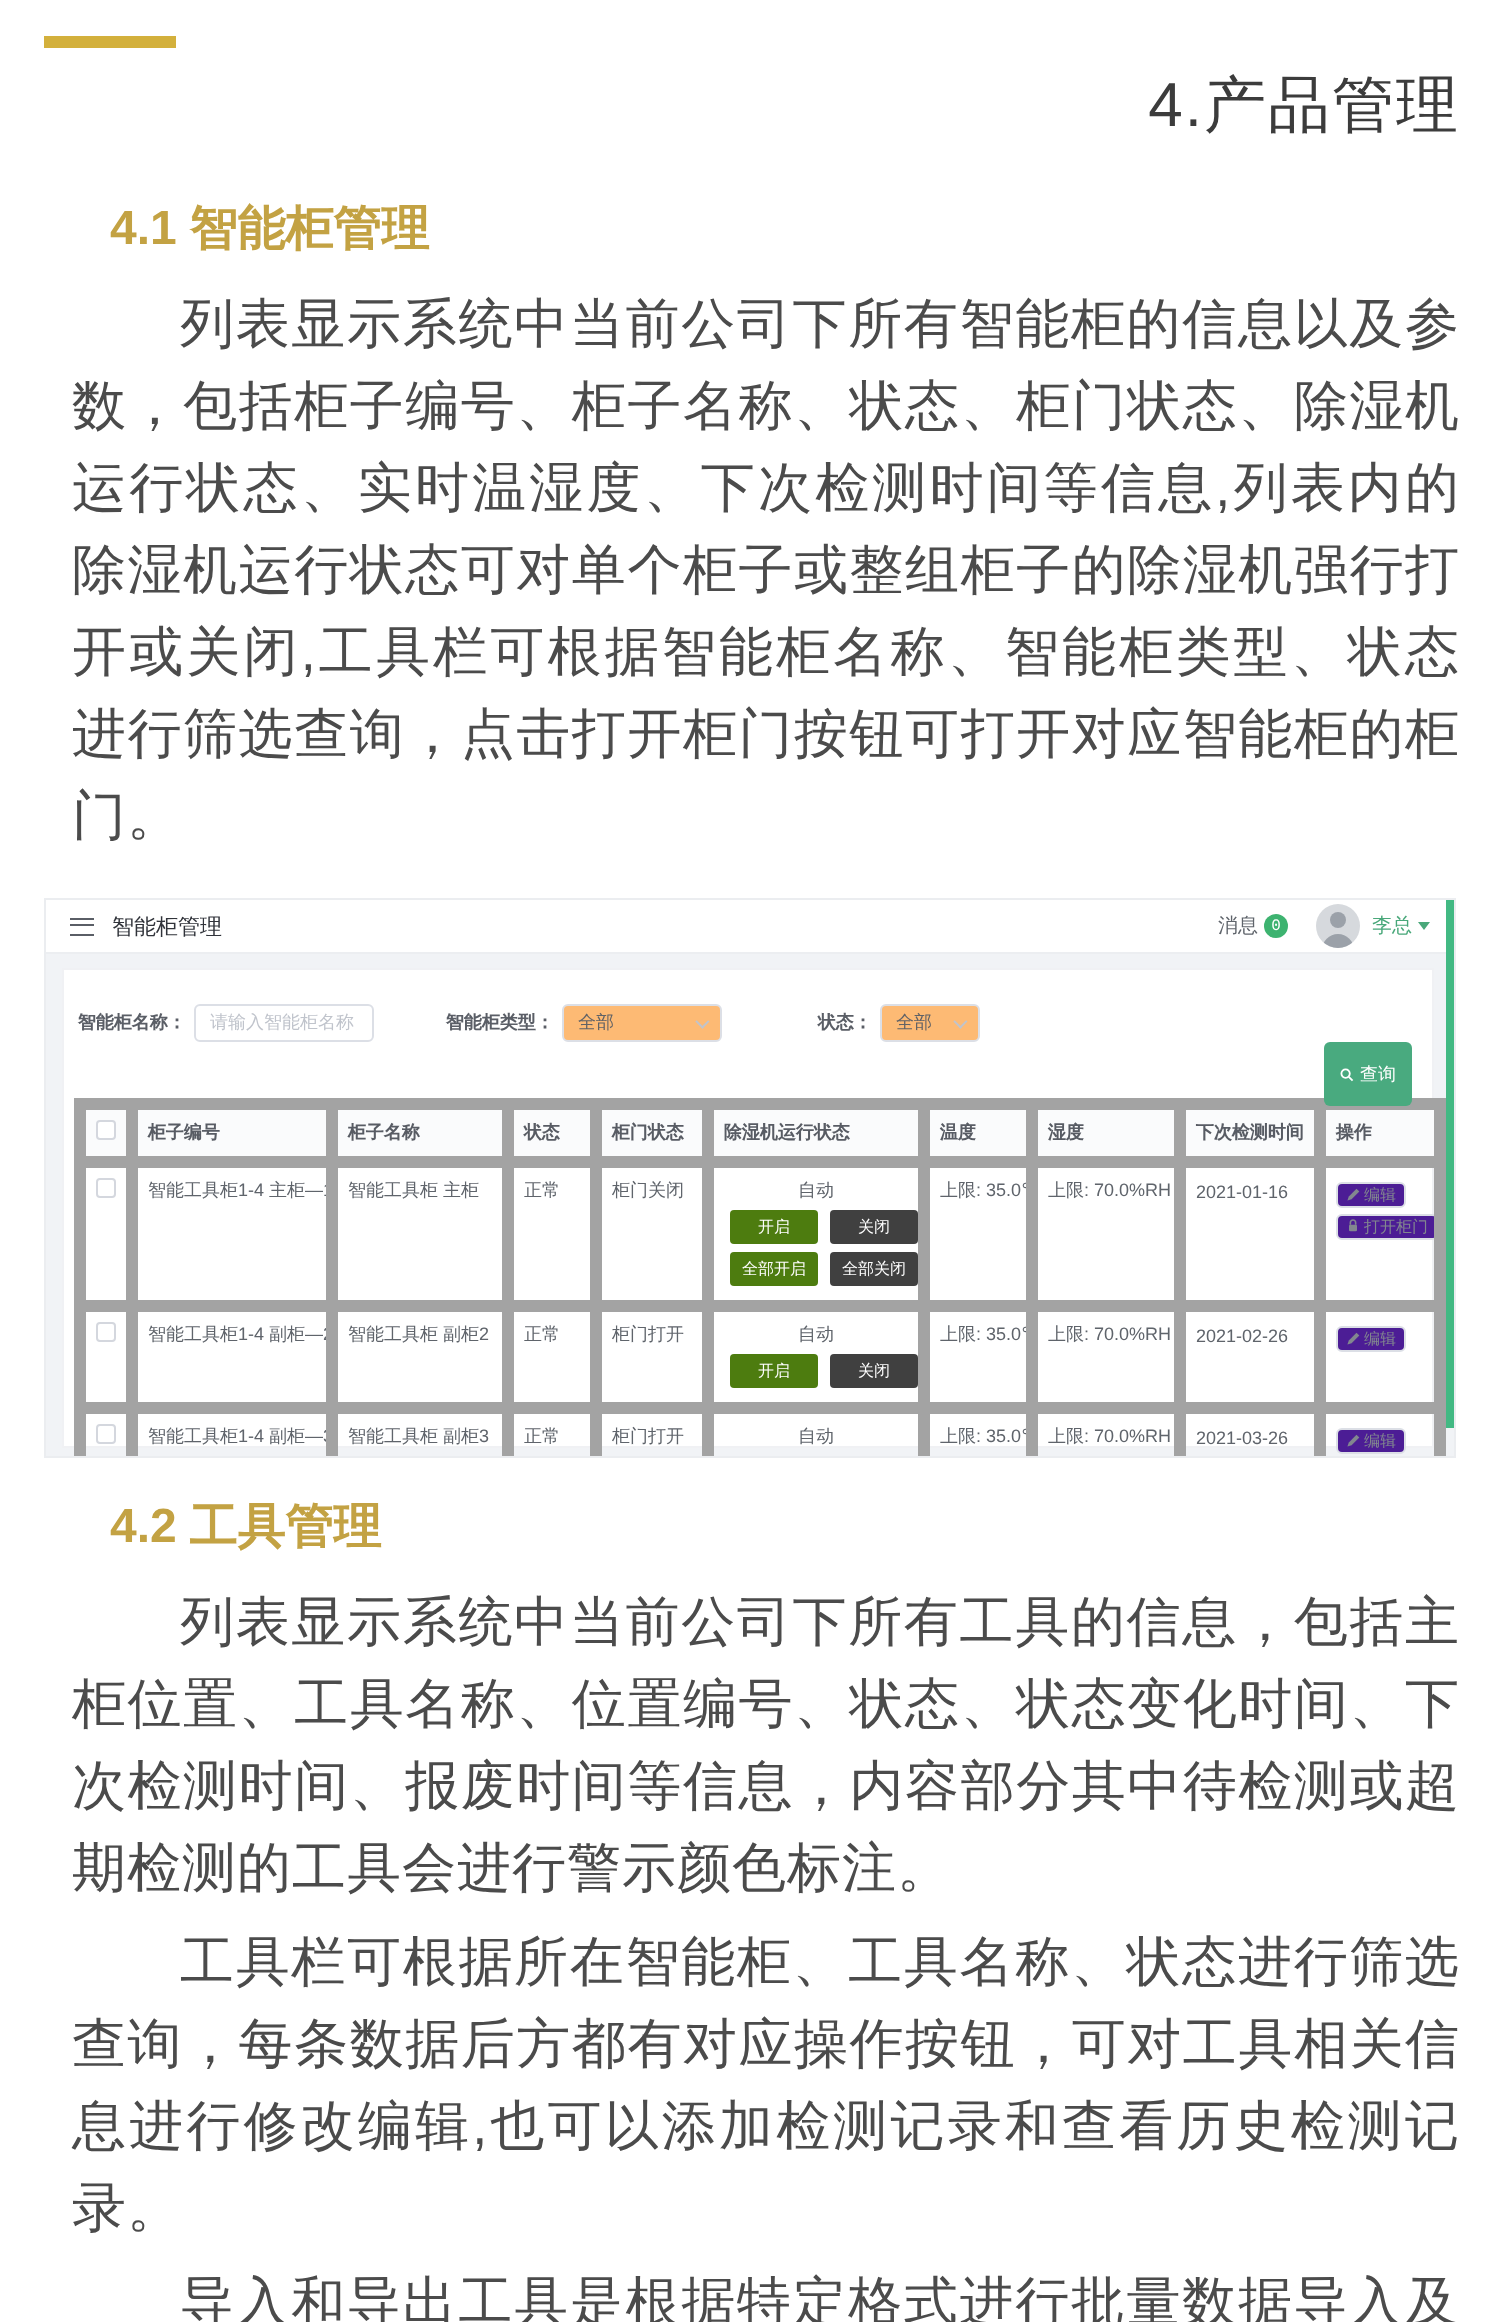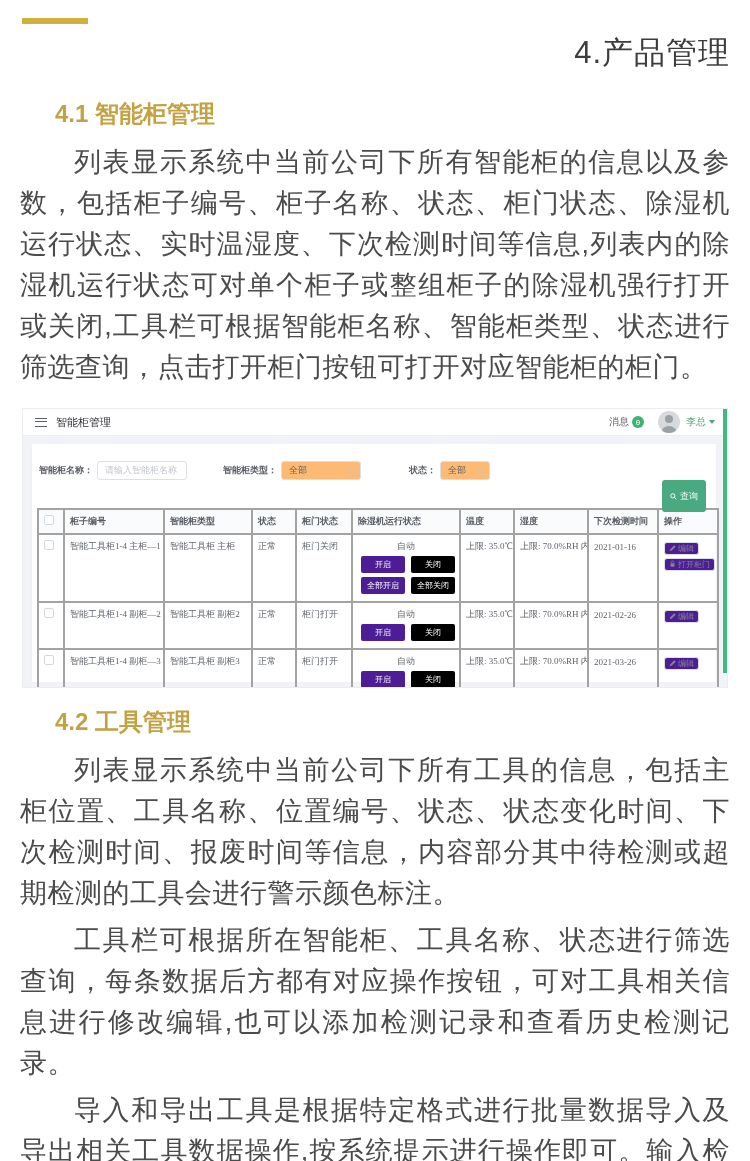--- a/index.html
+++ b/index.html
@@ -7,21 +7,21 @@
   body {
     width:750px; height:1161px; background:#ffffff;
     font-family:"Liberation Sans","DejaVu Sans",sans-serif;
     overflow:hidden;
   }
   .doc { padding:0 20px; }
 
   .accent-bar { width:66px; height:6px; background:#d3b03c; margin:18px 0 8px 2px; }
   .h1 { font-size:31px; font-weight:normal; color:#3c3c3c; margin:2px 0 24px 2px; letter-spacing:1px;text-align:right; }
   .h2 { font-size:24px; font-weight:bold; color:#c3a243; margin:10px 0 12px 35px; }
-  .para { font-size:27px; line-height:41px; color:#4b4b4b; text-align:justify; text-indent:2em; margin:6px 0 6px 0; letter-spacing:0.5px; }
+  .para { font-size:27px; line-height:41px; color:#4b4b4b; text-align:justify; text-indent:2em; margin:6px 0 6px 16px; letter-spacing:0.5px; }
 
   
   .shot {
     position:relative; margin:20px 0 18px 2px;
     width:706px; height:280px; background:#f1f3f6;
     border:1px solid #ebedf0; overflow:hidden;
   }
   .topbar { height:27px; background:#fff; border-bottom:1px solid #eceef1; display:flex; align-items:center; padding:0 12px;font-family:Liberation Mono, monospace; }
   .hamburger { width:12px; height:9px; border-top:1.5px solid #5a5e66; border-bottom:1.5px solid #5a5e66; position:relative; }
   .hamburger::after { content:""; position:absolute; left:0; right:0; top:2.5px; border-top:1.5px solid #5a5e66; }
@@ -40,28 +40,28 @@
   .filters { display:flex; align-items:center; padding:17px 0 0 7px; font-size:9px; color:#5a5e66; }
   .f-label { font-weight:bold; white-space:nowrap; }
   .f-input { width:90px; height:19px; border:1px solid #dcdfe6; border-radius:3px; margin-left:4px; font-size:9px; color:#c0c4cc; display:flex; align-items:center; padding:0 7px; background:#fff; }
   .f-select { height:19px; border:1px solid #dcdfe6; border-radius:3px; margin-left:4px; font-size:9px; color:#606266; display:flex; align-items:center; justify-content:space-between; padding:0 7px; background:#fdba74; }
   .sel-type { width:80px; } .sel-status { width:50px; }
   .ml1 { margin-left:36px; } .ml2 { margin-left:48px; }
   .chev { width:5px; height:5px; border-right:1.2px solid #c0c4cc; border-bottom:1.2px solid #c0c4cc; transform:rotate(45deg) translateY(-1px); }
   .search-btn { position:absolute; right:10px; top:36px; height:20px; padding:16px 8px; background:#49aa7f; color:#fff; font-size:9px; border-radius:3px; display:flex; align-items:center; gap:3px; }
 
   table.grid { margin:28px 0 0 5px; border-collapse:collapse; table-layout:fixed; width:680px; font-size:9px; color:#5f646b; }
-  .grid th, .grid td { border:2px solid #a3a3a3; padding:5px 5px; text-align:left; vertical-align:top; overflow:hidden; white-space:nowrap;font-family:Liberation Serif, serif; }
+  .grid th, .grid td { border:6px solid #a3a3a3; padding:5px 5px; text-align:left; vertical-align:top; overflow:hidden; white-space:nowrap; }
   .grid thead th { background:#fafbfc; font-weight:bold; color:#585c64; height:19px; }
   .pre { white-space:pre-line; line-height:12.5px; }
   .cb { display:inline-block; width:10px; height:10px; border:1px solid #d4d7de; border-radius:2px; background:#fff; }
   .mode { display:block; text-align:center; margin-bottom:1px; }
   .btn-wrap { text-align:center; }
   .tbtn { display:inline-block; width:44px; padding:3px 0; margin:2px 3px; border-radius:2px; color:#fff; font-size:8px; text-align:center; }
-  .g { background:#4c1d95; } .r { background:#000000; }
+  .g { background:#4d7c0f; } .r { background:#404040; }
   .op-btn { display:inline-flex; align-items:center; gap:2px; border:1px solid #dcdfe6; border-radius:3px; color:#82878f; font-size:8px; padding:0 4px; background:#4c1d95; margin:1.5px 0; }
   .date-cell { padding-top:7px !important; }
 </style>
 </head>
 <body>
 
 <div class="doc">
 
   <div class="accent-bar"></div>
   <div class="h1">4.产品管理</div>
@@ -118,21 +118,21 @@
           <col style="width:108px">
             <col style="width:54px">
             <col style="width:74px">
             <col style="width:70px">
             <col style="width:60px">
         </colgroup>
         <thead>
           <tr>
             <th><span class="cb"></span></th>
             <th>柜子编号</th>
-            <th>智能柜类型</th>
+            <th>柜子名称</th>
             <th>状态</th>
             <th>柜门状态</th>
             <th>除湿机运行状态</th>
             <th>温度</th>
             <th>湿度</th>
             <th>下次检测时间</th>
             <th>操作</th>
           </tr>
         </thead>
         <tbody>

